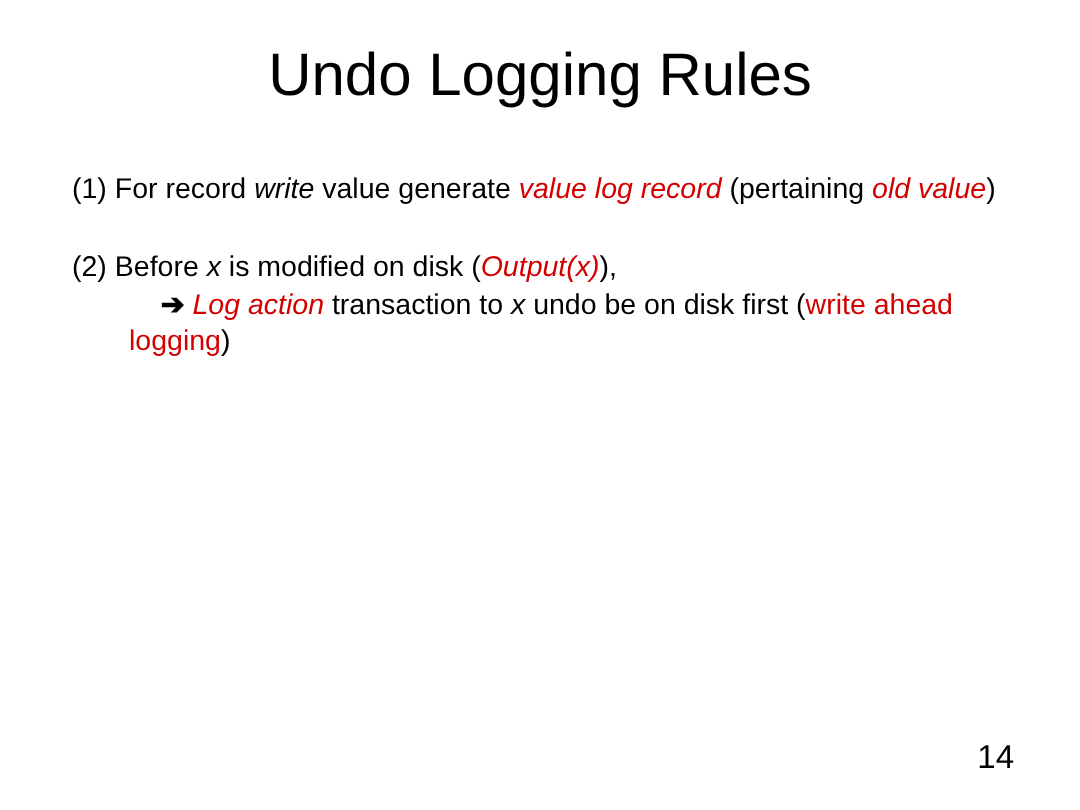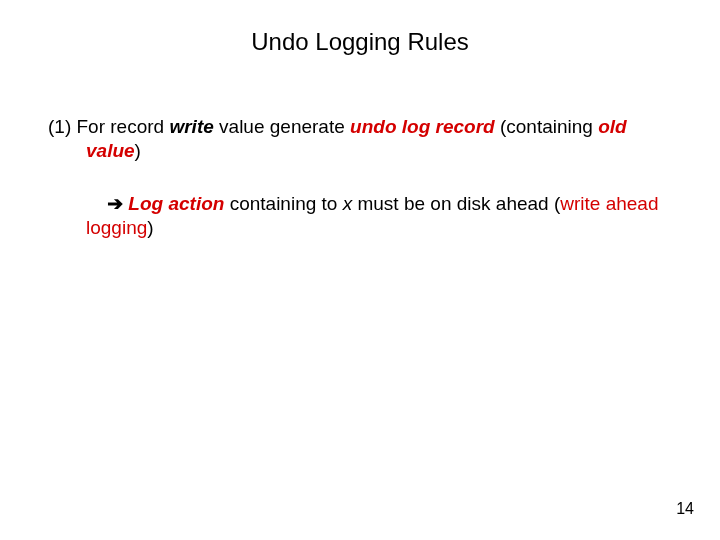--- a/index.html
+++ b/index.html
@@ -17,21 +17,21 @@
     width: 720px;
     height: 540px;
     box-sizing: border-box;
   }
   .title {
     position: absolute;
     top: 28px;
     left: 0;
     width: 720px;
     text-align: center;
-    font-size: 24px;
+    font-size: 40px;
     font-weight: 400;
     color: #000;
   }
   .body {
     position: absolute;
     top: 115px;
     left: 48px;
     width: 630px;
     font-size: 19px;
     line-height: 1.28;
@@ -41,54 +41,57 @@
   }
   .rule .hang {
     display: block;
     padding-left: 38px;
     text-indent: -38px;
   }
   .rule .cont {
     display: block;
     padding-left: 38px;
   }
-  .bi { font-style: italic; font-weight: bold; }
+  .bi { font-style: italic; font-weight: normal; }
   .i  { font-style: italic; }
   .red { color: #d40000; }
   .arrow {
     font-family: "Arial", sans-serif;
     font-weight: bold;
     font-style: normal;
   }
   .pagenum {
     position: absolute;
-    right: 26px;
+    right: 44px;
     bottom: 22px;
-    font-size: 16px;
+    font-size: 22px;
     color: #000;
   }
 </style>
 </head>
 <body>
 
 <div class="slide">
 
   <div class="title">Undo Logging Rules</div>
 
   <div class="body">
 
     <div class="rule">
       <span class="hang">
-        <span>(1)</span><span> For record </span><span class="bi">write</span><span> value generate </span><span class="bi red">undo log record</span><span> (containing </span><span class="bi red">old value</span><span>)</span>
+        <span>(1)</span><span> For record </span><span class="bi">write</span><span> value generate </span><span class="bi red">value log record</span><span> (pertaining </span><span class="bi red">old value</span><span>)</span>
       </span>
     </div>
 
     <div class="rule">
+      <span class="hang">
+        <span>(2)</span><span> Before </span><span class="i">x</span><span> is modified on disk (</span><span class="bi red">Output(x)</span><span>),</span>
+      </span>
       <span class="cont">
-        &nbsp;&nbsp;&nbsp;&nbsp;<span class="arrow">➔</span><span class="bi red"> Log action</span><span> containing to </span><span class="i">x</span><span> must be on disk ahead (</span><span class="red">write ahead logging</span><span>)</span>
+        &nbsp;&nbsp;&nbsp;&nbsp;<span class="arrow">➔</span><span class="bi red"> Log action</span><span> transaction to </span><span class="i">x</span><span> undo be on disk first (</span><span class="red">write ahead logging</span><span>)</span>
       </span>
     </div>
 
 
   </div>
 
   <div class="pagenum">14</div>
 </div>
 
 </body></html>

